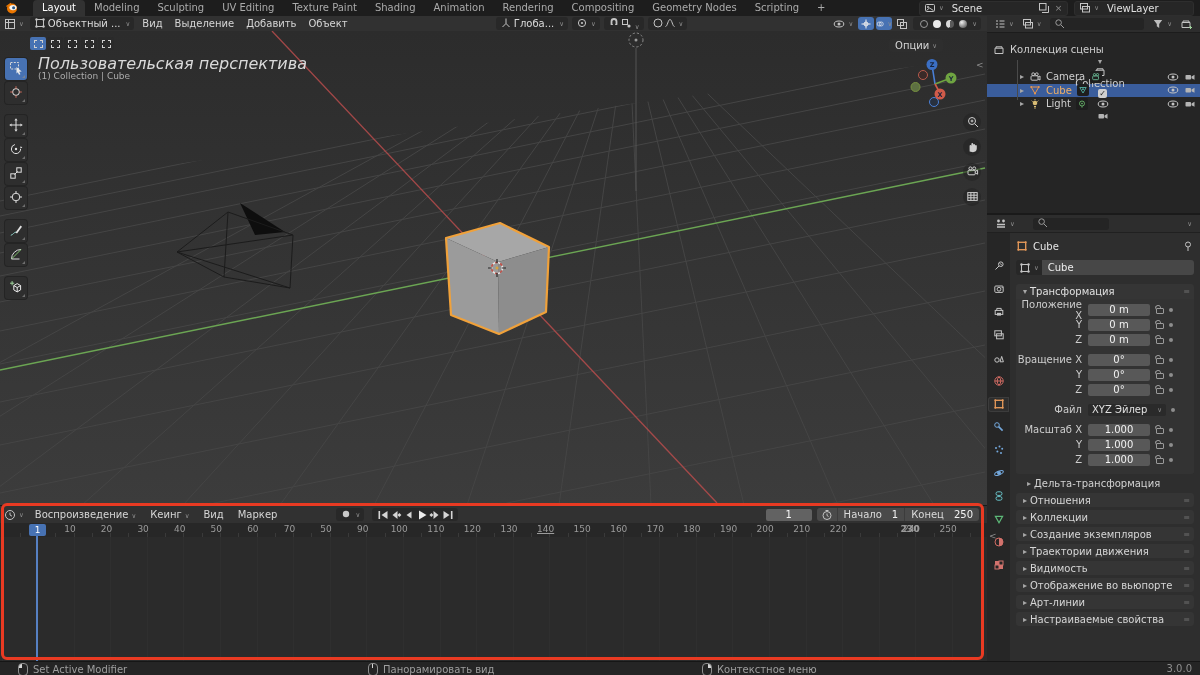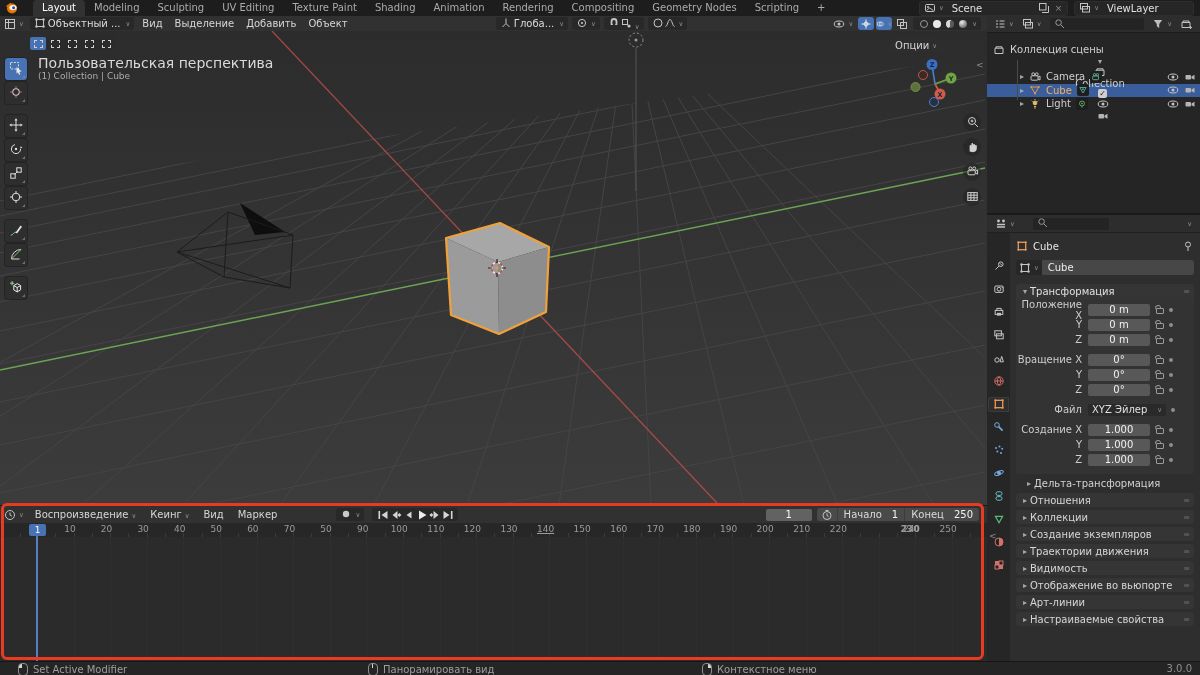--- a/index.html
+++ b/index.html
@@ -41,21 +41,21 @@
   .sph.wire{border:1px solid #9a9a9a;box-sizing:border-box;}
   .sph.solid{background:#e9e9e9;}
   .sph.mat{background:linear-gradient(100deg,#d8d8d8 50%,#5a5a5a 50%);}
   .sph.rend{background:radial-gradient(circle at 35% 30%,#efefef,#5f5f5f 80%);}
 
   
   .viewport{position:absolute;left:0;top:31px;width:987px;height:474px;overflow:hidden;
             background:linear-gradient(#2c2c2c,#3c3c3c);}
   .scene-svg{position:absolute;left:0;top:0;}
   .ovl{position:absolute;left:38px;top:26px;line-height:13px;pointer-events:none;}
-  .ovl .l1{color:#d9d9d9;font-size:14px;}
+  .ovl .l1{color:#d9d9d9;font-size:16px;font-style:italic;}
   .ovl .l2{color:#ababab;font-size:9px;}
   .selmode{position:absolute;left:30px;top:6px;display:flex;gap:1px;}
   .smbtn{width:16px;height:13px;background:#2a2a2a;border-radius:2px;display:flex;align-items:center;justify-content:center;}
   .smbtn.on{background:#4772b3;}
   .smbtn i{display:block;width:7px;height:6px;border:1px dashed #d0d0d0;}
   .toolbar{position:absolute;left:5px;top:27px;display:flex;flex-direction:column;gap:2px;}
   .tool{width:22px;height:22px;background:#2e2e2e;border-radius:3px;display:flex;align-items:center;
         justify-content:center;position:relative;box-shadow:0 0 0 1px #242424;}
   .tool.active{background:#4772b3;}
   .tool::after{content:"";position:absolute;right:2px;bottom:2px;border-left:3px solid transparent;
@@ -865,21 +865,21 @@
                 <span class="fdot"></span>
               </div>
               <div class="frow gap">
                 <span class="flabel">Файл</span>
                 <span class="fsel dd">
                   <span>XYZ Эйлер</span>
                 </span>
                 <span class="fdot"></span>
               </div>
               <div class="frow gap">
-                <span class="flabel">Создание X</span>
+                <span class="flabel">Масштаб X</span>
                 <span class="fval">1.000</span>
                 <span class="flock"></span>
                 <span class="fdot"></span>
               </div>
               <div class="frow">
                 <span class="flabel">Y</span>
                 <span class="fval">1.000</span>
                 <span class="flock"></span>
                 <span class="fdot"></span>
               </div>

